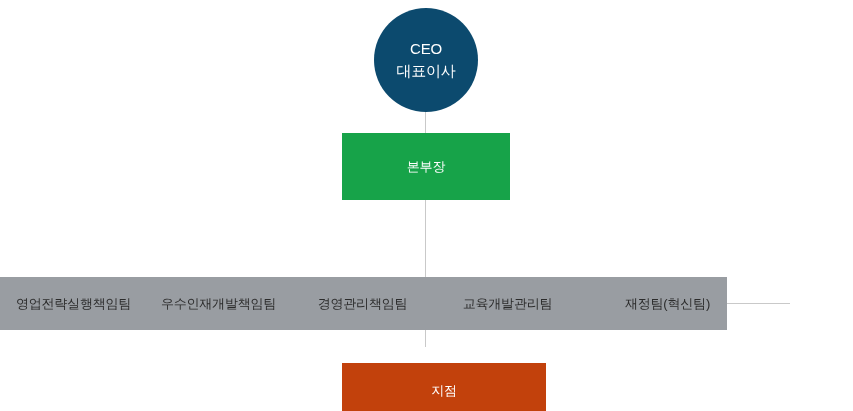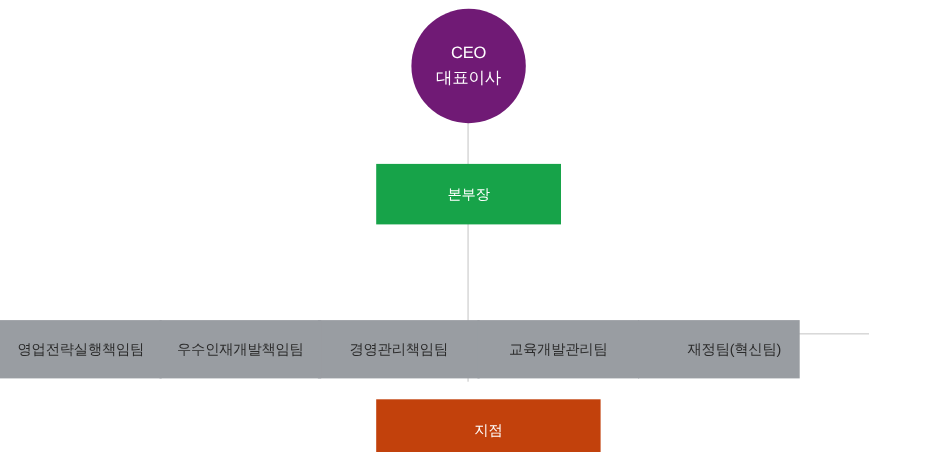--- a/index.html
+++ b/index.html
@@ -44,45 +44,44 @@
     font-size: 13px;
     letter-spacing: -0.2px;
     box-sizing: border-box;
   }
   .ceo {
     left: 374px;
     top: 8px;
     width: 104px;
     height: 104px;
     border-radius: 50%;
-    background: #701a75;
+    background: #0c4a6e;
     color: #ffffff;
     flex-direction: column;
     font-size: 15px;
     line-height: 1.45;
   }
   .green {
     left: 342px;
     top: 133px;
     width: 168px;
-    height: 55px;
+    height: 67px;
     background: #17a349;
     color: #ffffff;
-    margin-top: 16px;
   }
   .blue {
     left: 342px;
     top: 203px;
     width: 168px;
     height: 55px;
     background: #1e9bf0;
     color: #ffffff;
   }
   .dept {
-    top: 291px;
+    top: 277px;
     width: 147px;
     height: 53px;
     background: #999da2;
     color: #2b2b2b;
   }
   .d1 { left: 0px; }
   .d2 { left: 145px; }
   .d3 { left: 289px; }
   .d4 { left: 434px; }
   .d5 { left: 580px; padding-left: 28px; }

